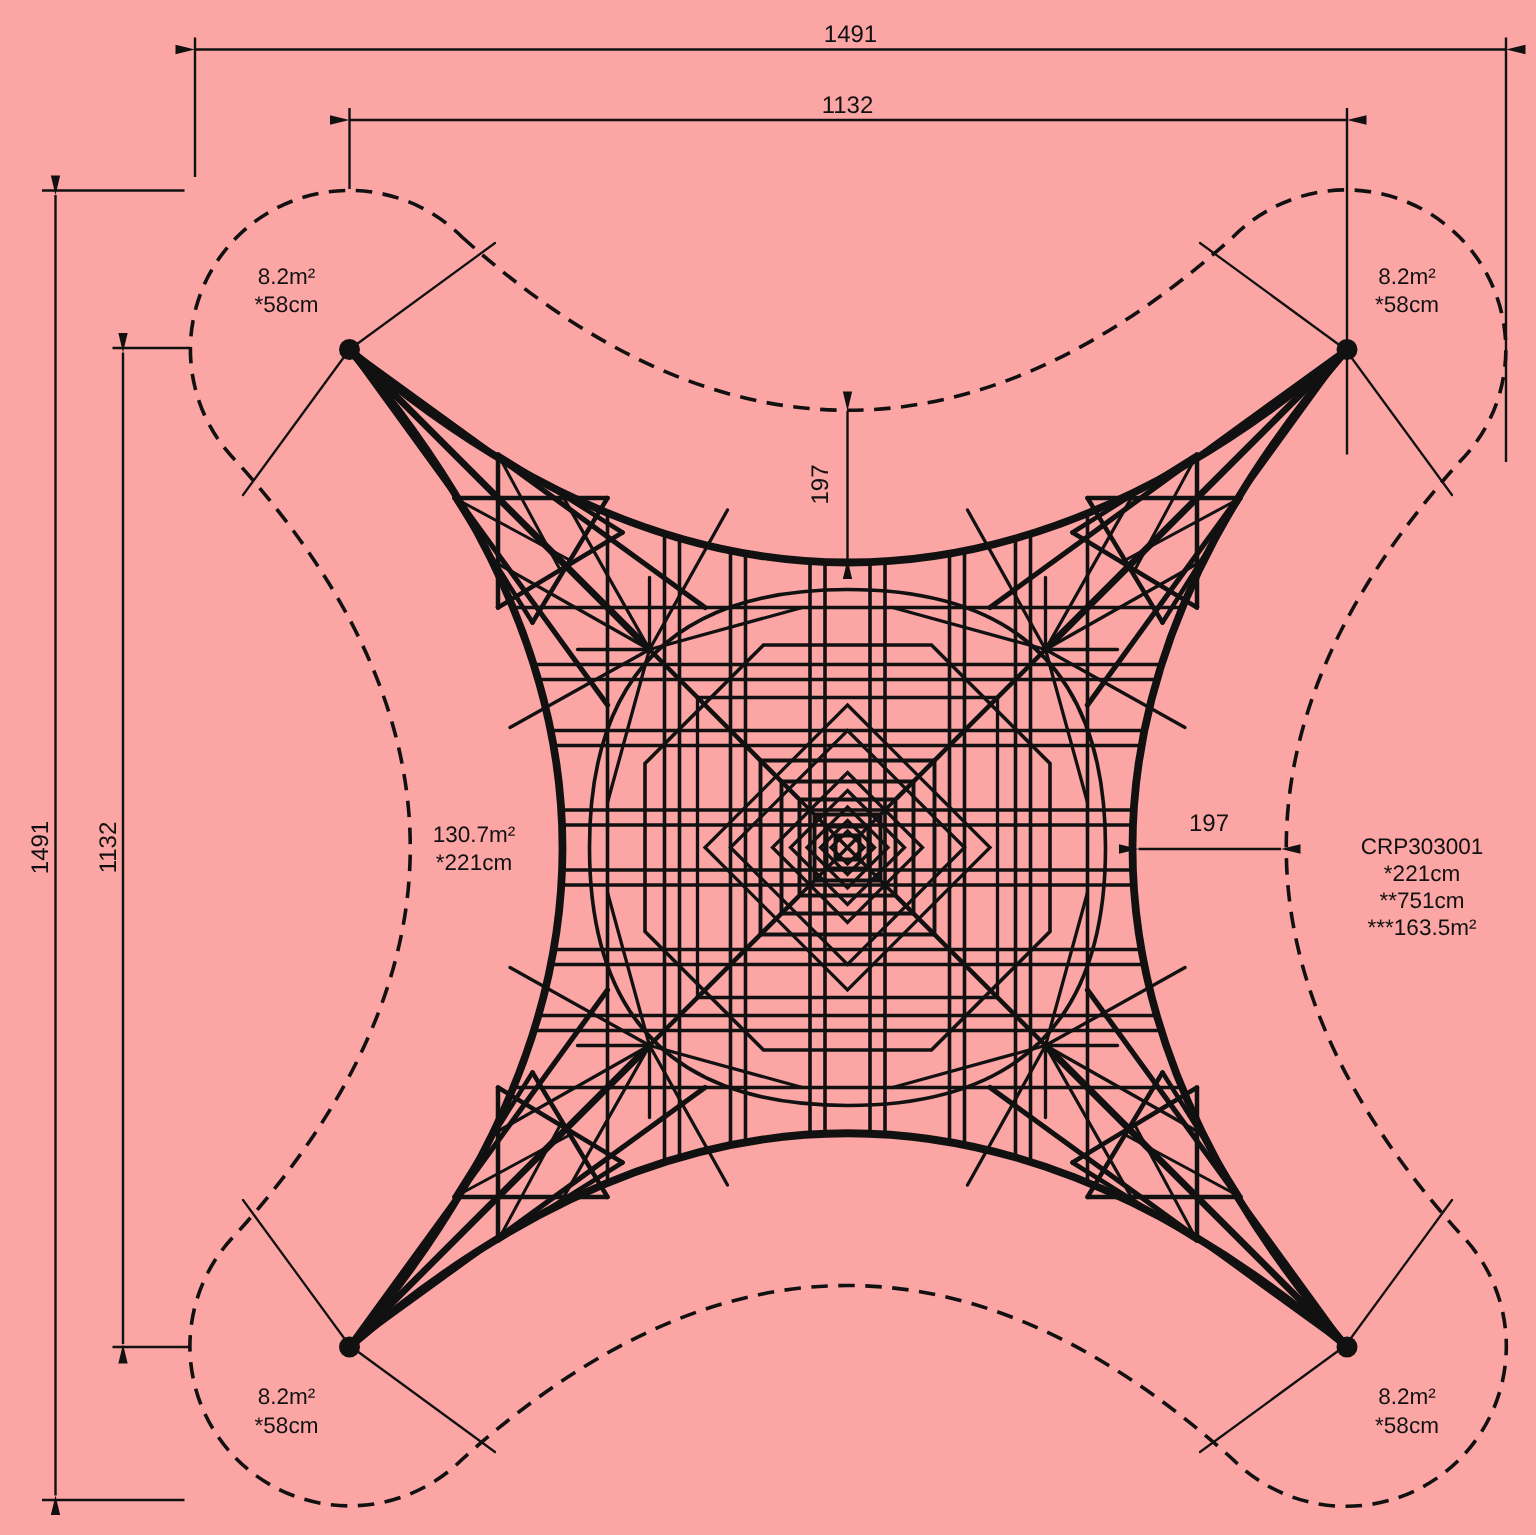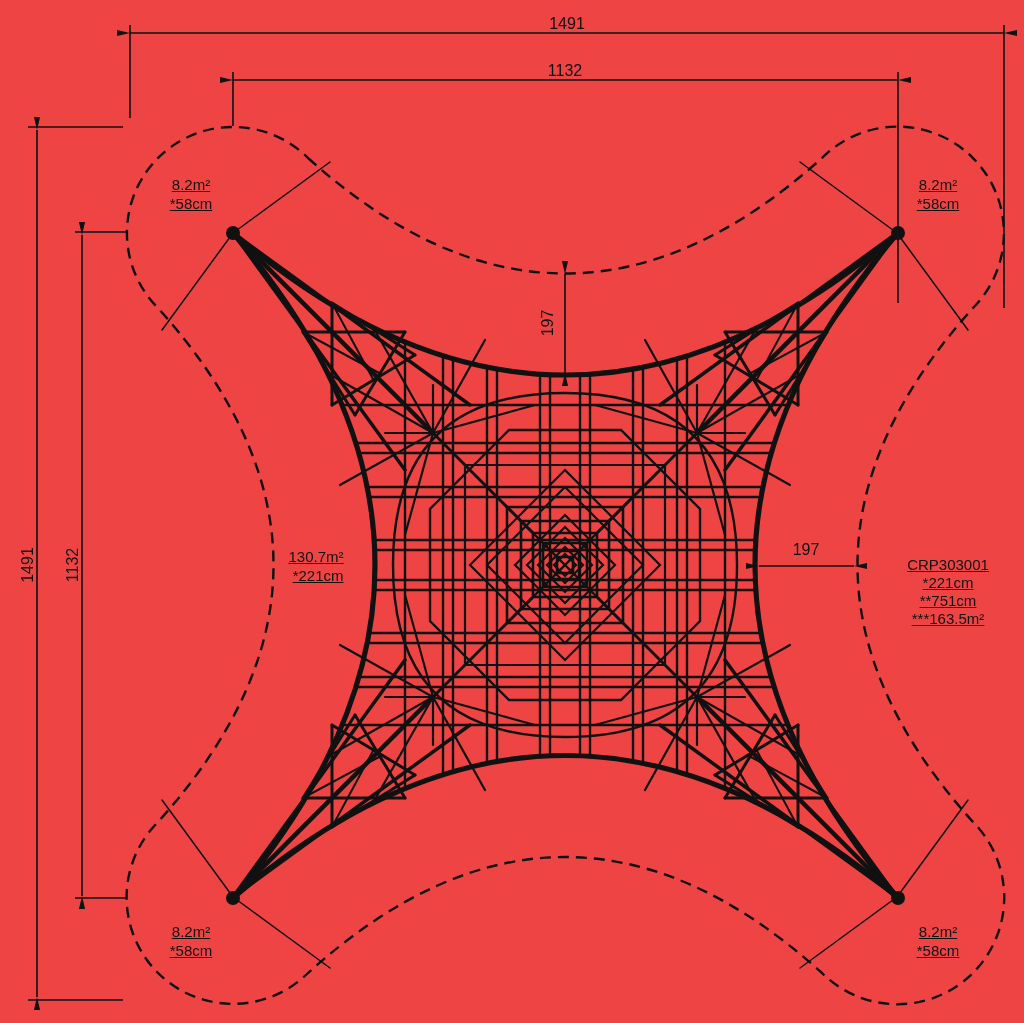--- a/index.html
+++ b/index.html
@@ -1,36 +1,36 @@
 <!DOCTYPE html>
 <html><head>
 <meta charset="utf-8">
 <style>
   html,body{margin:0;padding:0;background:#ffffff;}
   .sheet{
     position:relative;
     width:1024px;height:1023px;
-    background:#ef4444;
+    background:#fca5a5;
     font-family:"Liberation Sans", sans-serif;
     color:#111111;
     overflow:hidden;
   }
   .sheet svg{position:absolute;left:0;top:0;}
   .lbl{
     position:absolute;
     transform:translate(-50%,-50%);
     text-align:center;
     font-size:15px;
     line-height:19px;
     white-space:nowrap;
     color:#111111;
   }
   .lbl.dim{font-size:16px;line-height:16px;}
   .lbl.rot{transform:translate(-50%,-50%) rotate(-90deg);}
-  .lbl span{display:block;text-decoration:underline;}
+  .lbl span{display:block;}
   .lbl.product{line-height:18px;}
 </style>
 </head>
 <body>
 
 <div class="sheet">
 
   <svg width="1024" height="1023" viewBox="0 0 1024 1023">
     <defs>
       <marker id="arr" viewBox="0 0 14 8" refX="0.5" refY="4" markerWidth="14" markerHeight="8" orient="auto-start-reverse" markerUnits="userSpaceOnUse">
@@ -231,21 +231,21 @@
   </div>
   <div class="lbl" style="left:191px;top:941px;">
     <span>8.2m²</span>
     <span>*58cm</span>
   </div>
   <div class="lbl" style="left:938px;top:941px;">
     <span>8.2m²</span>
     <span>*58cm</span>
   </div>
 
-  <div class="lbl" style="left:316px;top:566px;text-align:right;">
+  <div class="lbl" style="left:316px;top:566px;">
     <span>130.7m²</span>
     <span>*221cm</span>
   </div>
 
   <div class="lbl product" style="left:948px;top:592px;">
     <span>CRP303001</span>
     <span>*221cm</span>
     <span>**751cm</span>
     <span>***163.5m²</span>
   </div>

